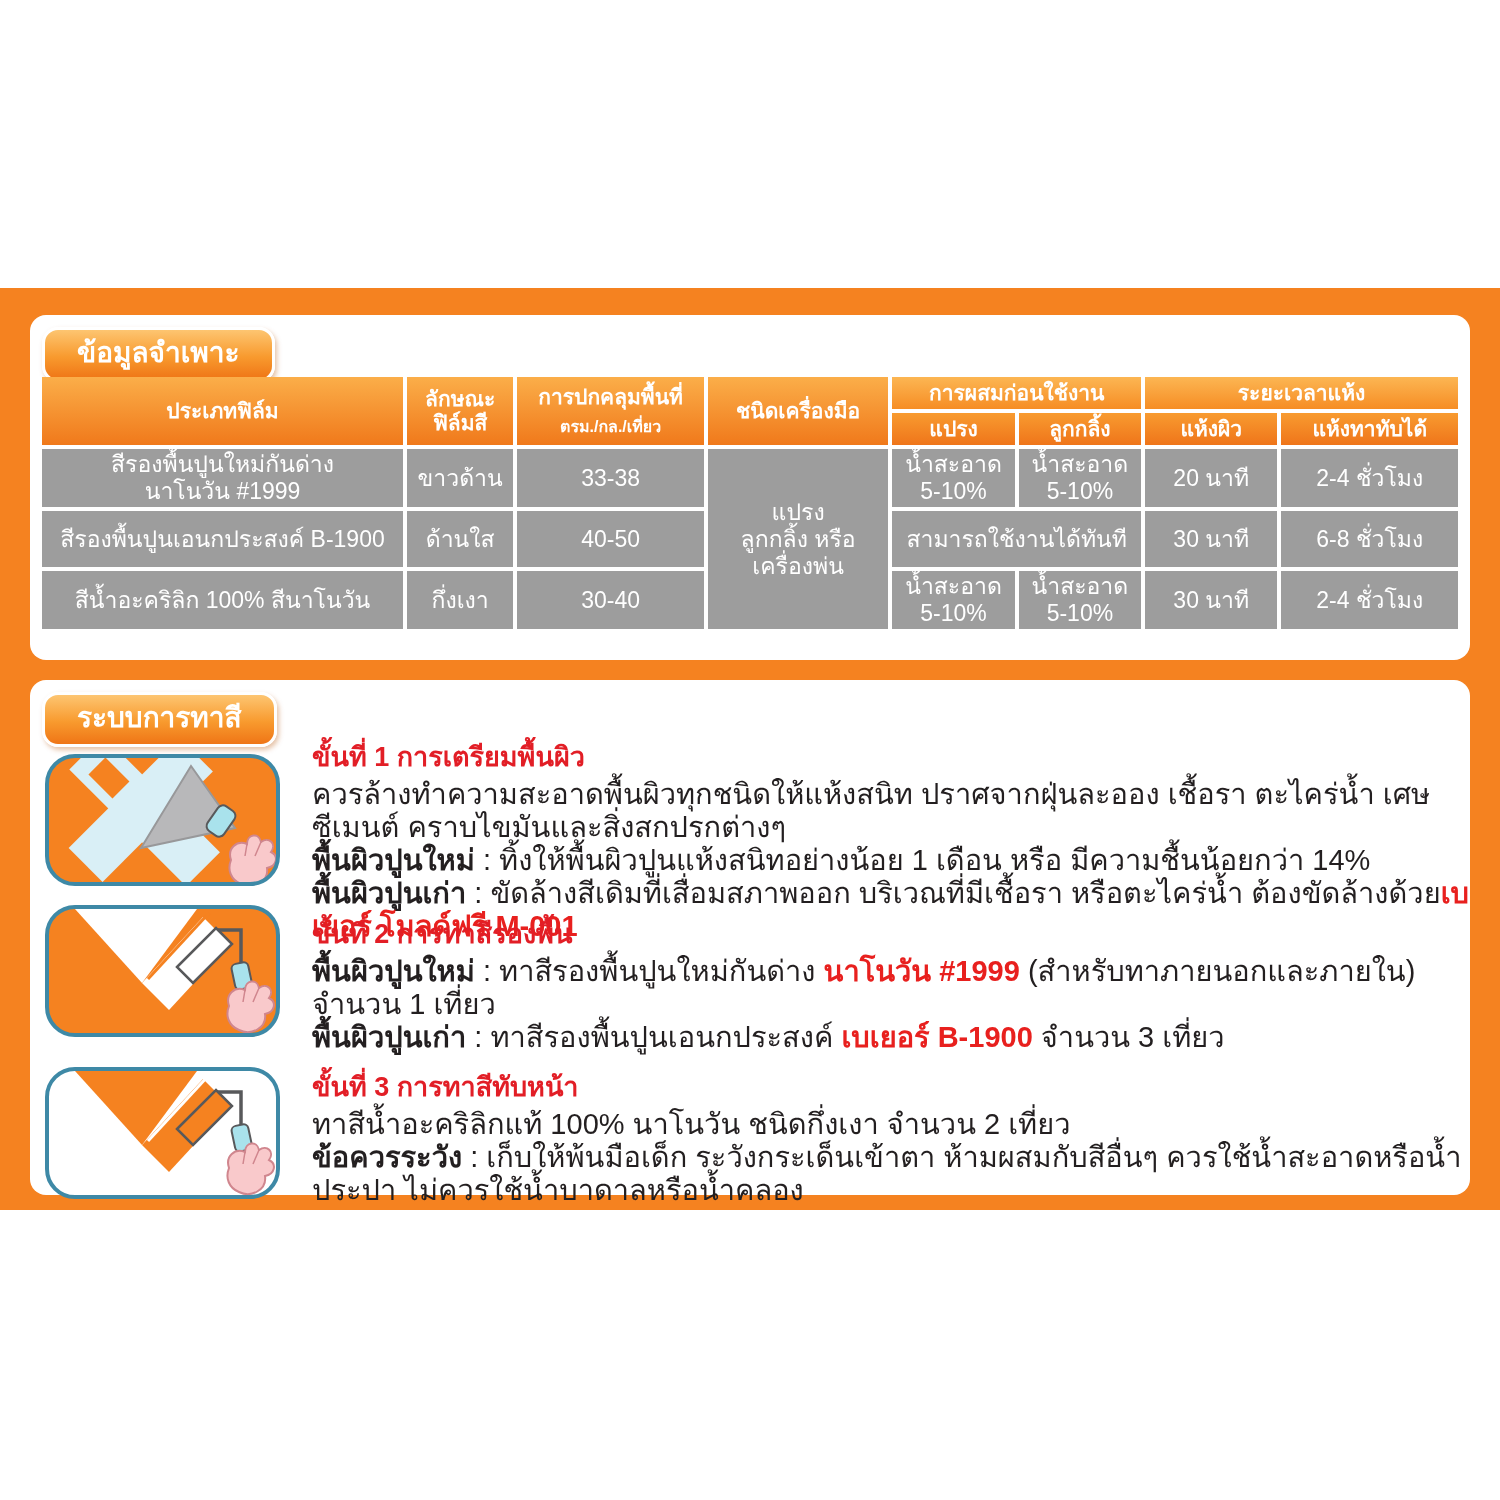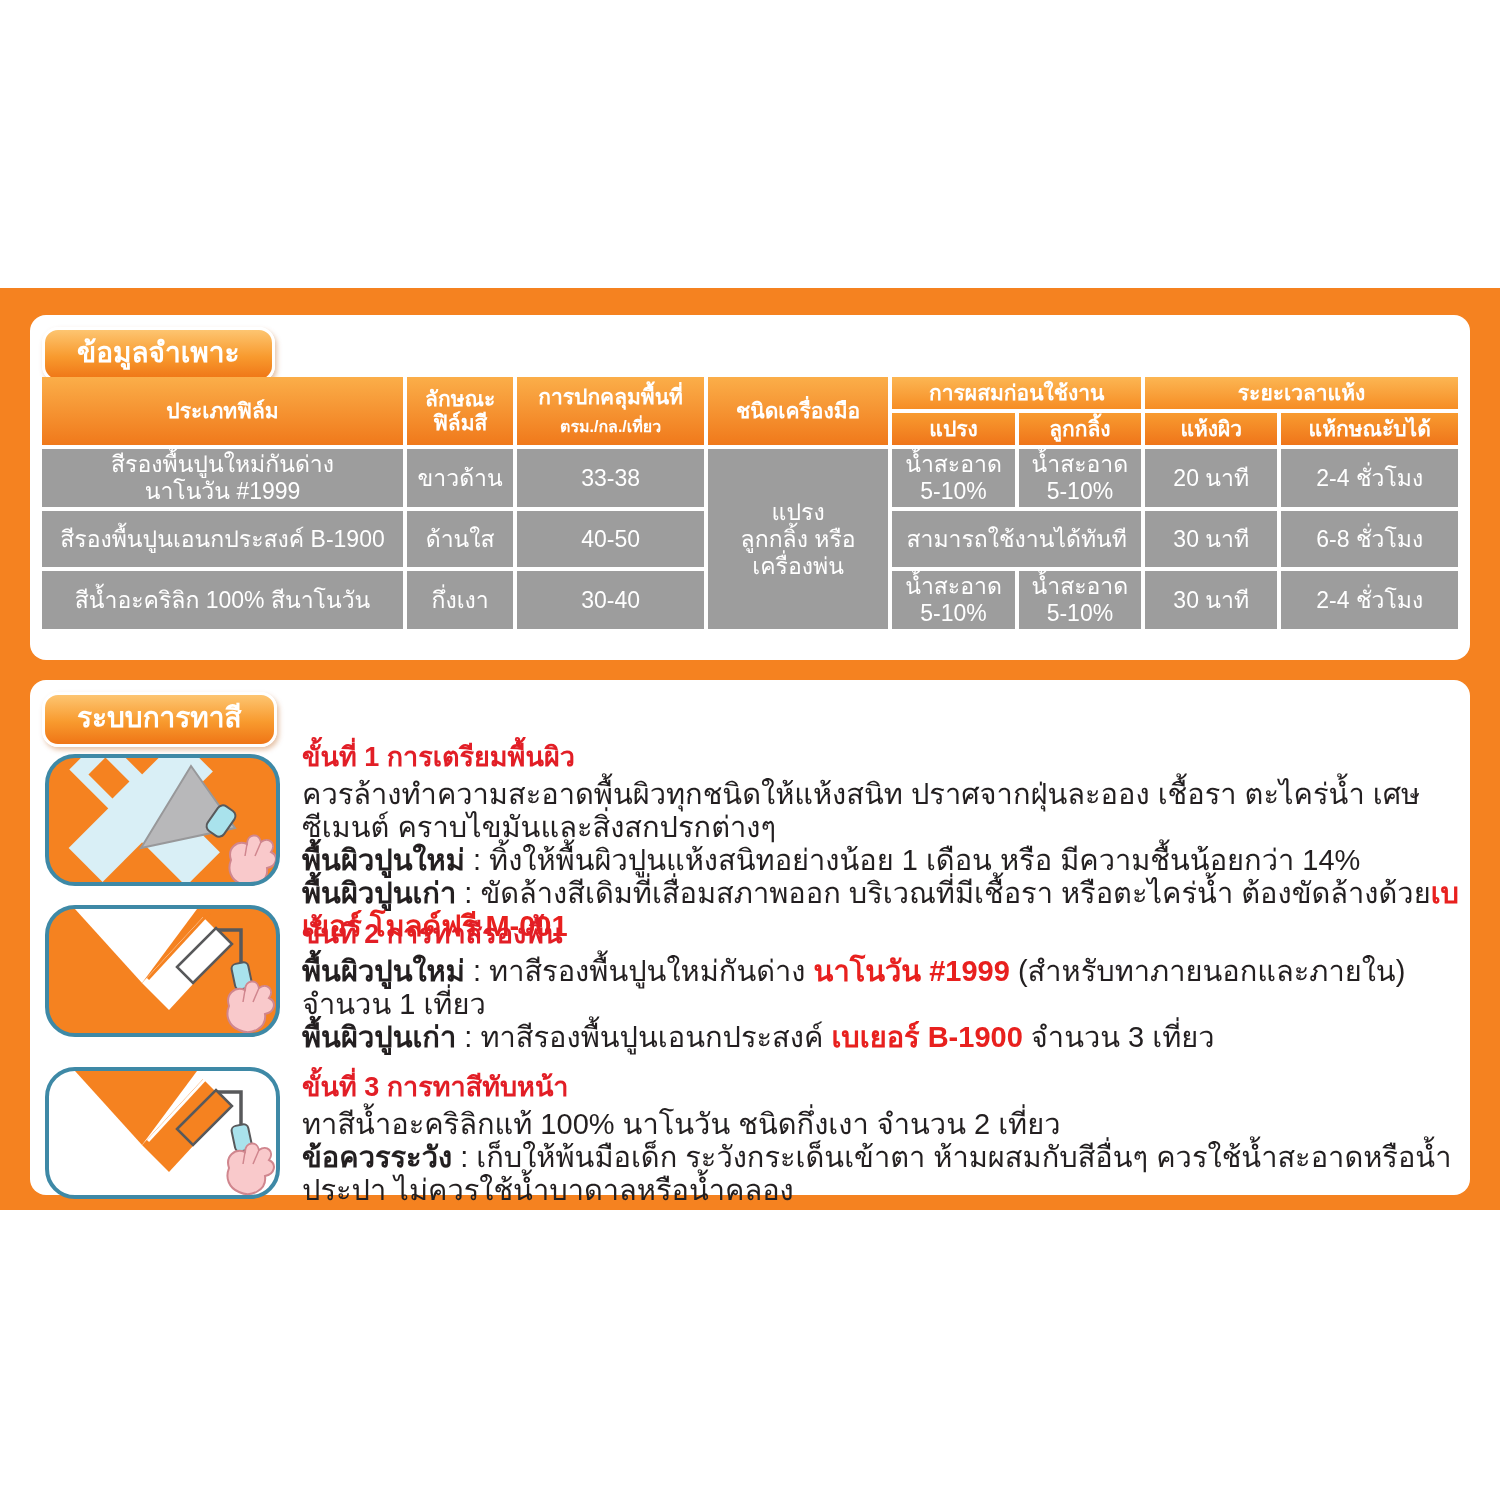--- a/index.html
+++ b/index.html
@@ -34,21 +34,21 @@
   .spec-table th.grp { background:linear-gradient(180deg,#FCB653 0%,#F68D24 100%); }
   .spec-table th.sub { background:linear-gradient(180deg,#F89B30 0%,#EF751A 100%); }
   .spec-table th .unit { font-size:16px; font-weight:bold; margin-top:9px; }
   .spec-table td {
     background:#9D9D9D; color:#ffffff; font-size:23px; line-height:27px;
   }
   tr.hr1 { height:32px;padding-left:8px; }
   tr.hr2 { height:32px; }
   tr.dr  { height:56px; }
 
-  .step { position:absolute; left:15px; display:flex; gap:22px; }
+  .step { position:absolute; left:15px; display:flex; gap:32px; }
   .step1 { top:60px; }
   .step2 { top:225px; }
   .step3 { top:378px;align-items:center; }
   .step-icon { flex:0 0 auto; }
   .step1 .step-icon { margin-top:14px; }
   .step2 .step-icon, .step3 .step-icon { margin-top:0; }
   .step2 .step-text, .step3 .step-text { margin-top:12px; }
   .step-text { width:1160px; }
   .step-title { color:#E21E26; font-weight:bold; font-size:27px; line-height:34px; margin-bottom:4px; }
   .step-line { color:#231F20; font-size:29px; line-height:33px; }
@@ -98,21 +98,21 @@
             <div>การผสมก่อนใช้งาน</div>
           </th>
           <th class="grp" colspan="2">
             <div>ระยะเวลาแห้ง</div>
           </th>
         </tr>
         <tr class="hr2">
           <th class="sub">แปรง</th>
           <th class="sub">ลูกกลิ้ง</th>
           <th class="sub">แห้งผิว</th>
-          <th class="sub">แห้กษณะับได้</th>
+          <th class="sub">แห้งทาทับได้</th>
         </tr>
 
         <tr class="dr">
           <td>
             <div>สีรองพื้นปูนใหม่กันด่าง</div>
             <div>นาโนวัน #1999</div>
           </td>
           <td>ขาวด้าน</td>
           <td>33-38</td>
           <td rowspan="3">

